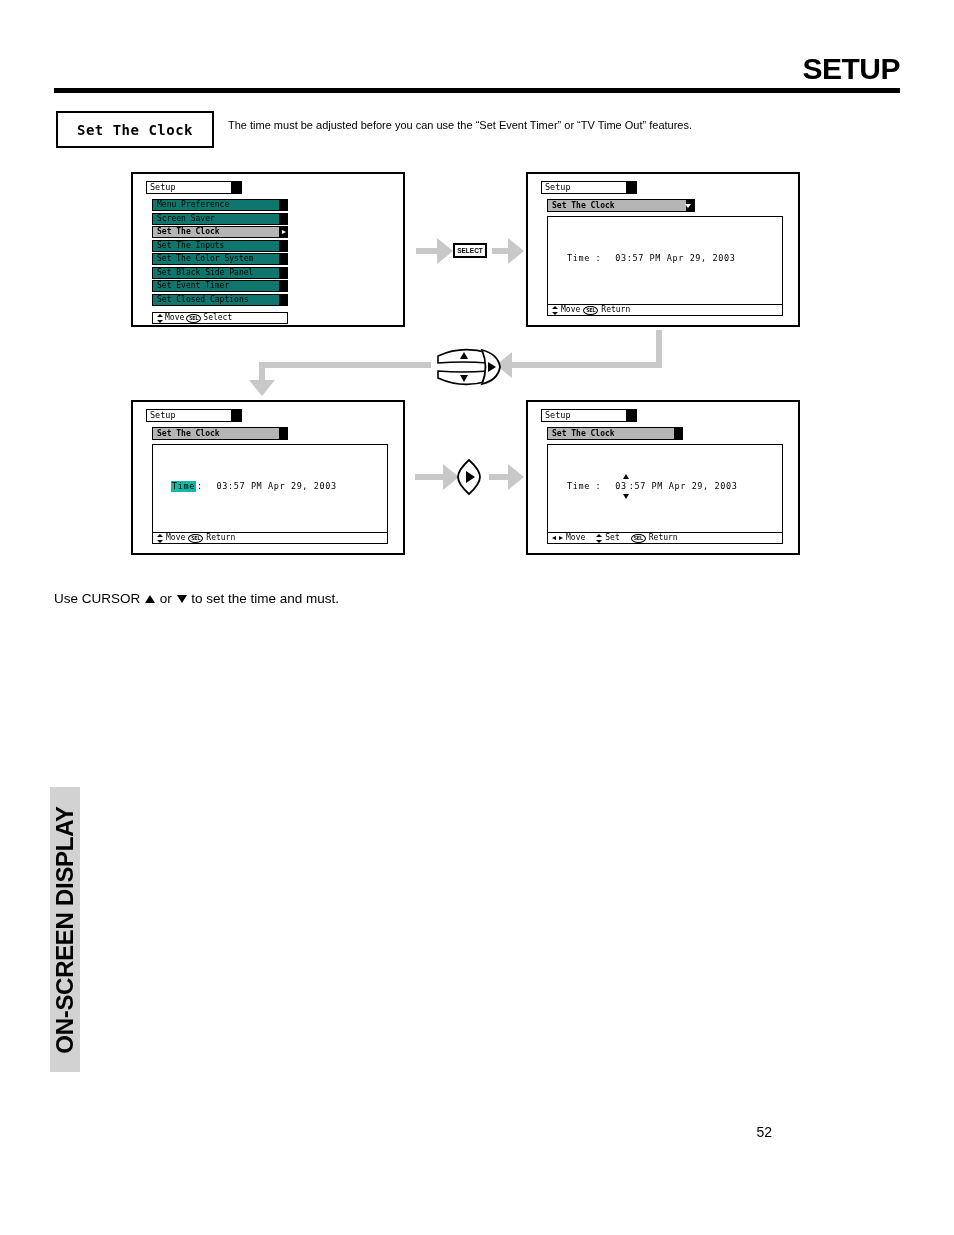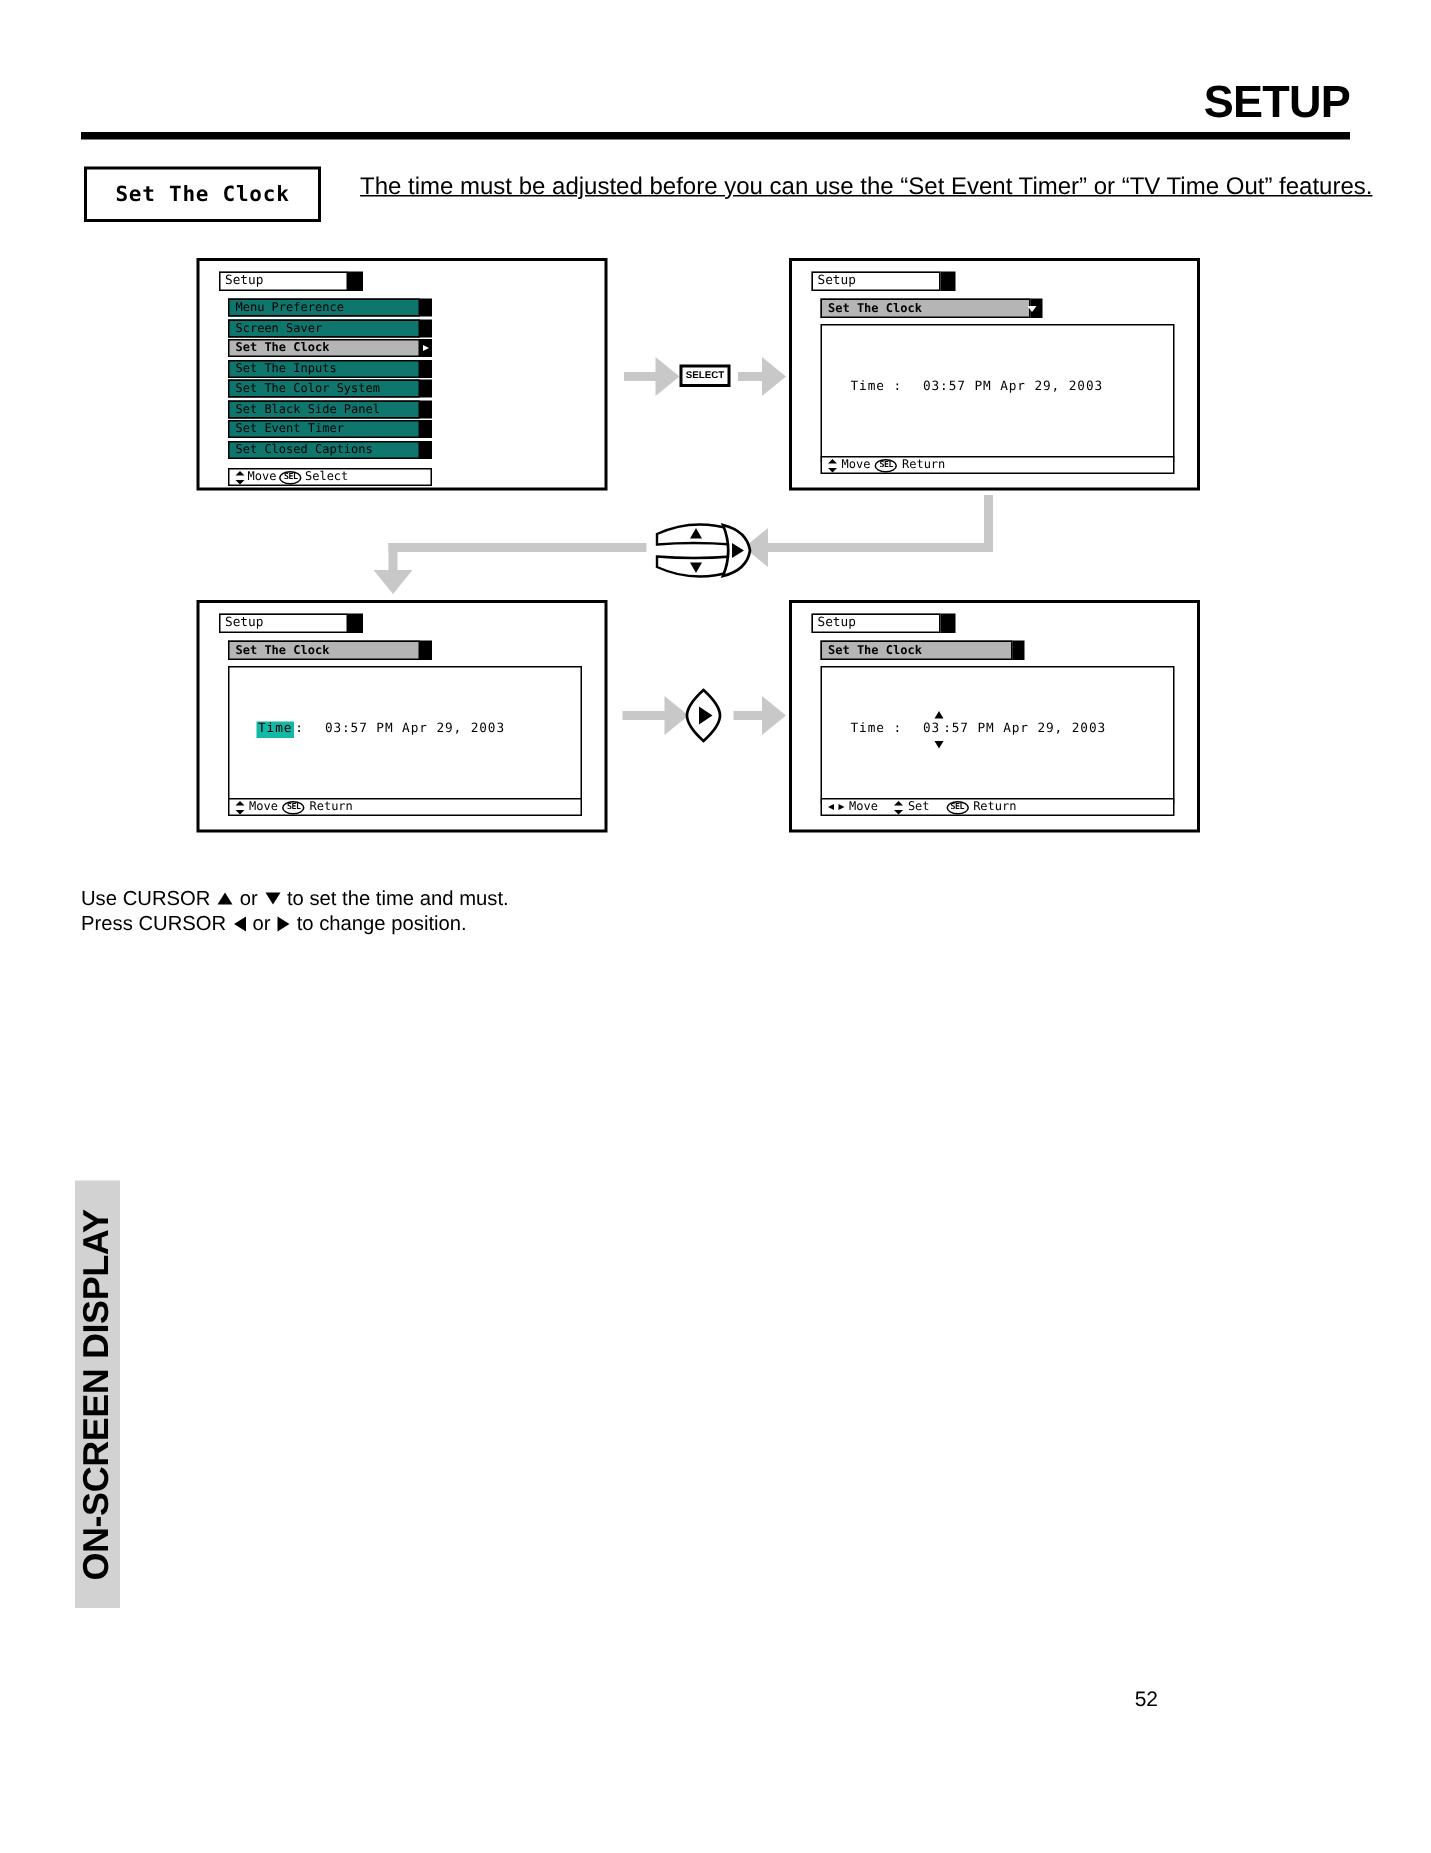--- a/index.html
+++ b/index.html
@@ -41,25 +41,24 @@
     width: 158px; height: 37px;
     border: 2px solid #000;
     display: flex; align-items: center; justify-content: center;
     font-family: "DejaVu Sans Mono", monospace;
     font-size: 14px;
     font-weight: bold;
     letter-spacing: 0.5px;
   }
   .intro-text {
     position: absolute;
-    left: 240px; top: 116px;
+    left: 228px; top: 116px;
     width: 700px;
-    font-size: 16px;
+    font-size: 11px;
     line-height: 18px;
-    text-decoration: underline;
   }
 
   
   .diagram { position: absolute; left:0; top:0; width:954px; height:600px; }
 
   
   .osd-frame {
     position: absolute;
     border: 2px solid #000;
     background: #fff;
@@ -542,22 +541,19 @@
       </div>
     </div>
   </div>
 
 </div>
 
 <div class="instructions">
   <div>
     <span>Use CURSOR </span><span class="tri-u"></span><span> or </span><span class="tri-d"></span><span> to set the time and must.</span>
   </div>
-  <div>
-    <span>Press CURSOR </span><span class="tri-l"></span><span> or </span><span class="tri-r"></span><span> to change position.</span>
-  </div>
 </div>
 
 <div class="side-tab">
   <div class="vtext">ON-SCREEN DISPLAY</div>
 </div>
 
 <div class="page-number">52</div>
 
 </body></html>

